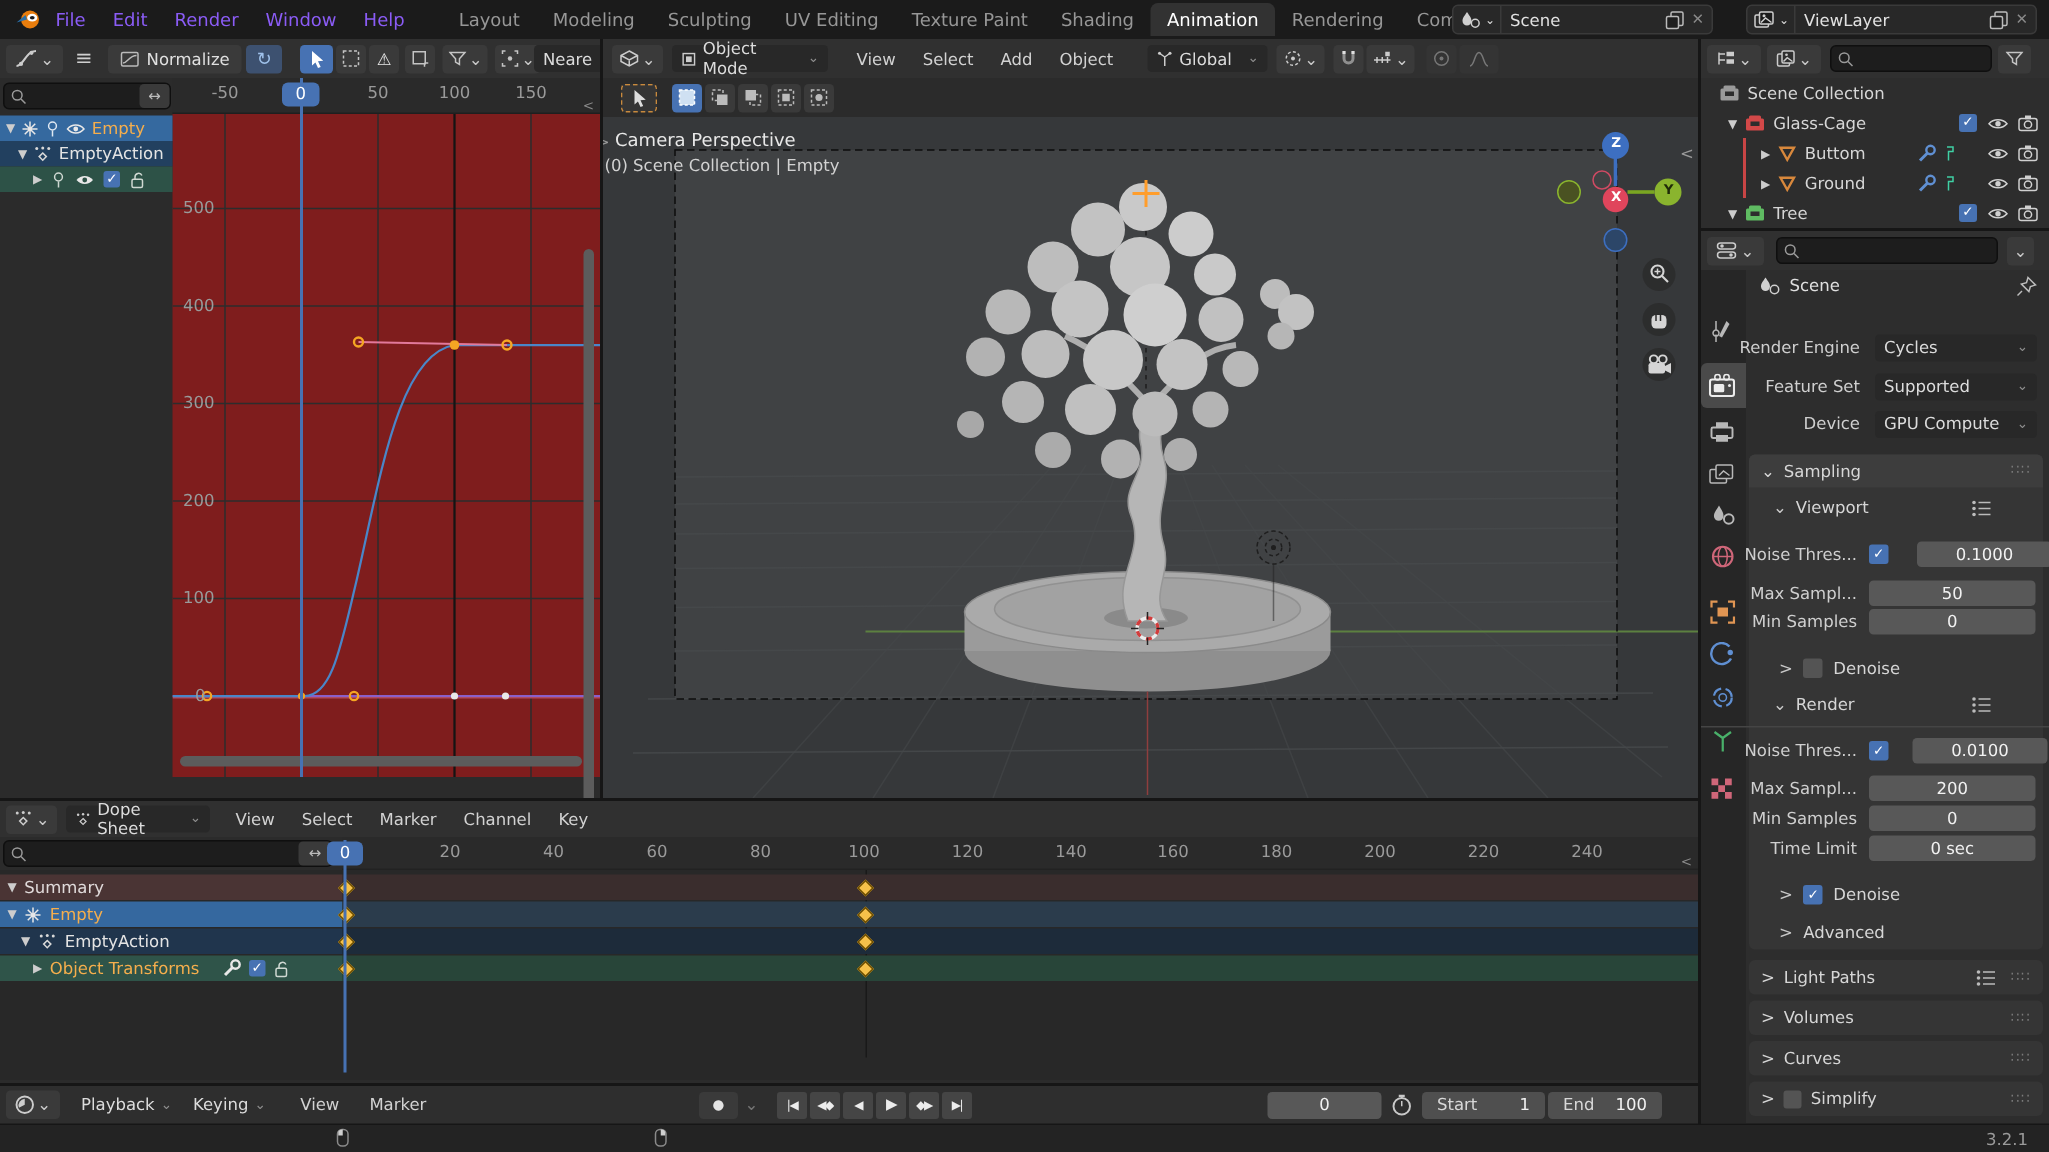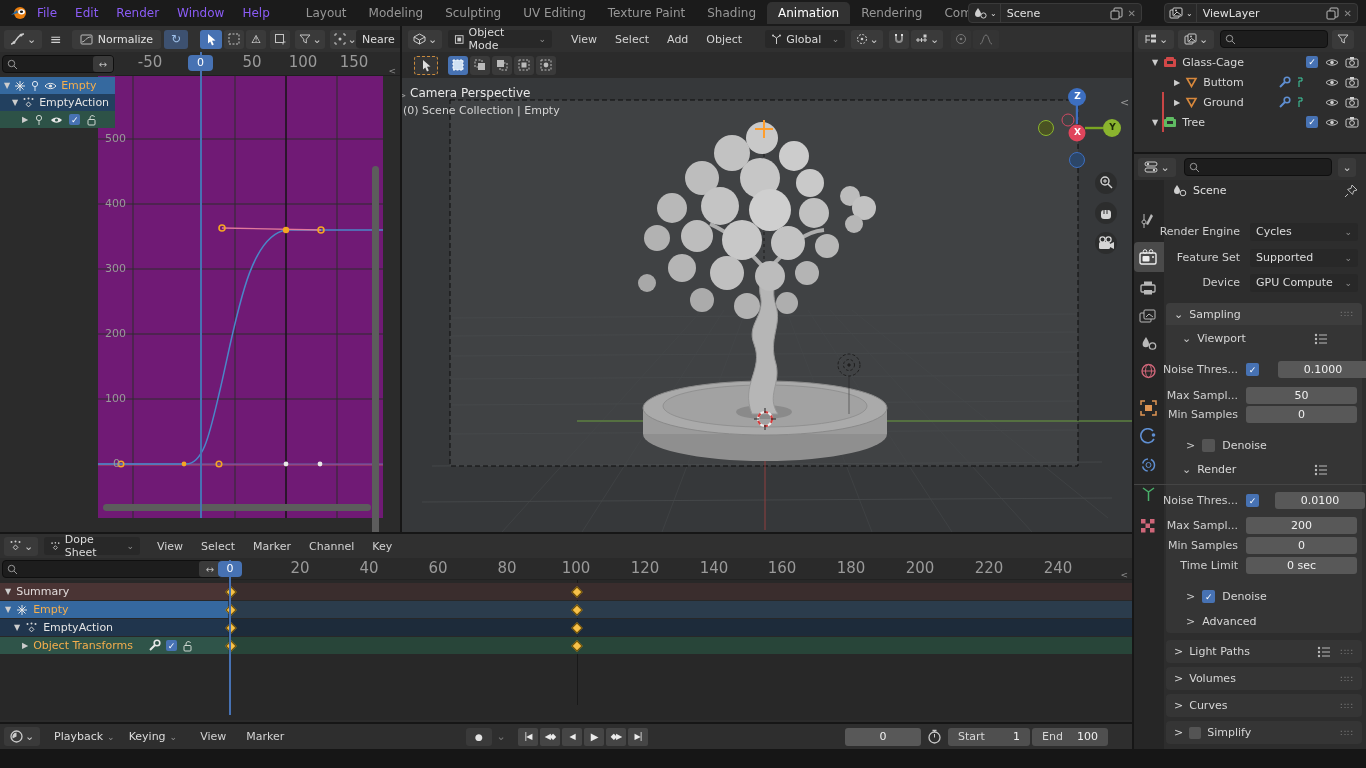--- a/index.html
+++ b/index.html
@@ -14,21 +14,21 @@
 .tab.active{background:#323232;color:#fff}
 .fld{background:#282828;border:1px solid #3a3a3a;border-radius:4px;display:flex;align-items:center;height:20px;color:#ddd}
 .dd{background:#282828;border-radius:3px;display:flex;align-items:center;height:18px;padding:0 6px;color:#dcdcdc}
 .dd .cv{margin-left:auto;color:#8f8f8f;font-size:9px}
 .num{background:#585858;border-radius:3px;display:flex;align-items:center;justify-content:center;height:17px;color:#f1f1f1}
 .cb{width:13px;height:13px;border-radius:2px;background:#545454;display:flex;align-items:center;justify-content:center;font-size:9px;color:#fff}
 .cb.on{background:#4772b3}
 .tbtn{width:20px;height:18px;background:#454545;color:#ececec;font-size:8px;display:flex;align-items:center;justify-content:center;border-radius:2px;letter-spacing:-1px}
 .toolb{background:#3a3a3a;border-radius:3px;display:flex;align-items:center;justify-content:center;height:19px}
 .toolb.on{background:#4772b3}
-.tick{position:absolute;transform:translateX(-50%);color:#9a9a9a;font-size:15px;line-height:20px}
+.tick{position:absolute;transform:translateX(-50%);color:#9a9a9a;font-size:11px;line-height:20px}
 .pill{position:absolute;background:#4772b3;color:#fff;border-radius:4px;font-size:11px;line-height:16px;text-align:center}
 .kd{position:absolute;width:8px;height:8px;background:#f6c14a;border:1px solid #6e4e00;transform:translate(-50%,-50%) rotate(45deg)}
 .ylab{position:absolute;left:119px;width:24px;text-align:right;color:#9a9a9a;font-size:11px}
 .chan{position:absolute;left:0;height:17px;display:flex;align-items:center;font-size:11px;gap:4px;padding-left:4px}
 .tri{font-size:8px;color:#cdcdcd}
 .orange{color:#f5ae4d}
 .phead{position:absolute;width:2px;background:#4772b3}
 .panel{position:absolute;background:#353535;border-radius:4px;display:flex;align-items:center;font-size:11px;color:#d6d6d6}
 .grip{margin-left:auto;color:#7c7c7c;font-size:9px;letter-spacing:1px}
 .prow{position:absolute;height:17px;display:flex;align-items:center}
@@ -182,21 +182,21 @@
     </div>
 
     <div class="abs" style="left:115px;top:26px;width:285px;height:24px;background:#2a2a2a;border-bottom:1px solid #1f1f1f">
       <span class="tick" style="left:35px">-50</span>
       <span class="tick" style="left:137px">50</span>
       <span class="tick" style="left:188px">100</span>
       <span class="tick" style="left:239px">150</span>
       <span style="position:absolute;right:4px;top:14px;color:#8b8b8b;font-size:9px">&lt;</span>
     </div>
 
-    <div class="abs" style="left:98px;top:50px;width:285px;height:442px;background:#701a75">
+    <div class="abs" style="left:115px;top:50px;width:285px;height:442px;background:#7f1d1d">
       <svg width="285" height="442" viewBox="0 0 285 442">
         <g stroke="#2d2d2d">
             <line x1="0" y1="63" x2="285" y2="63"></line>
             <line x1="0" y1="128" x2="285" y2="128"></line>
             <line x1="0" y1="193" x2="285" y2="193"></line>
             <line x1="0" y1="258" x2="285" y2="258"></line>
             <line x1="0" y1="323" x2="285" y2="323"></line>
             <line x1="0" y1="388" x2="285" y2="388"></line>
         <line x1="35" y1="0" x2="35" y2="442"></line>
             <line x1="137" y1="0" x2="137" y2="442"></line>
@@ -549,20 +549,28 @@
             </svg>
           </span>
       </div>
       <div class="toolb" style="width:22px;margin-left:4px">
         <svg width="12" height="11" viewBox="0 0 12 11">
             <path d="M1 1 h10 L7.3 5.2 V9 L4.7 7.4 V5.2 Z" fill="none" stroke="#c4c4c4"></path>
           </svg>
       </div>
     </div>
 
+    <div class="row" style="height:20px;padding-left:12px;gap:5px">
+      <svg class="ic" width="14" height="12" viewBox="0 0 14 12">
+          <rect x="1" y="3" width="12" height="8" rx="1" fill="#9a9a9a"></rect>
+          <rect x="3" y="1" width="8" height="3" rx="1" fill="#9a9a9a"></rect>
+          <rect x="4" y="5" width="6" height="3" fill="#2d2d2d"></rect>
+        </svg>
+      <span style="color:#d6d6d6">Scene Collection</span>
+    </div>
     <div class="row" style="height:20px;padding-left:18px;gap:5px;position:relative">
       <span class="tri">▼</span>
       <svg class="ic" width="14" height="12" viewBox="0 0 14 12">
           <rect x="1" y="3" width="12" height="8" rx="1" fill="#d24848"></rect>
           <rect x="3" y="1" width="8" height="3" rx="1" fill="#d24848"></rect>
           <rect x="4" y="5" width="6" height="3" fill="#2d2d2d"></rect>
         </svg>
       <span style="color:#d6d6d6">Glass-Cage</span>
       <span class="cb on" style="position:absolute;left:172px;width:12px;height:12px">
           <span>✓</span>
@@ -1089,14 +1097,25 @@
     <div class="row num" style="position:absolute;left:948px;width:82px;height:18px;background:#4f4f4f;justify-content:space-between;padding:0 10px">
       <span style="color:#d8d8d8">Start</span>
         <span>1</span>
     </div>
     <div class="row num" style="position:absolute;left:1032px;width:76px;height:18px;background:#4f4f4f;justify-content:space-between;padding:0 10px">
       <span style="color:#d8d8d8">End</span>
         <span>100</span>
     </div>
   </div>
 
+  <div class="abs row" style="left:0;top:750px;width:1366px;height:18px;background:#232323">
+    <svg class="ic" style="position:absolute;left:224px;top:2px" width="9" height="13" viewBox="0 0 9 13">
+        <rect x="1" y="1" width="7" height="11" rx="3" fill="none" stroke="#8a8a8a"></rect>
+        <path d="M1.5 2.5 a3 3 0 0 1 3-1.5 v4 h-3 Z" fill="#cfcfcf"></path>
+      </svg>
+    <svg class="ic" style="position:absolute;left:436px;top:2px" width="9" height="13" viewBox="0 0 9 13">
+        <rect x="1" y="1" width="7" height="11" rx="3" fill="none" stroke="#8a8a8a"></rect>
+        <path d="M7.5 2.5 a3 3 0 0 0 -3-1.5 v4 h3 Z" fill="#cfcfcf"></path>
+      </svg>
+    <span style="position:absolute;right:14px;color:#9a9a9a">3.2.1</span>
+  </div>
 
 </div>
 
 </body></html>

